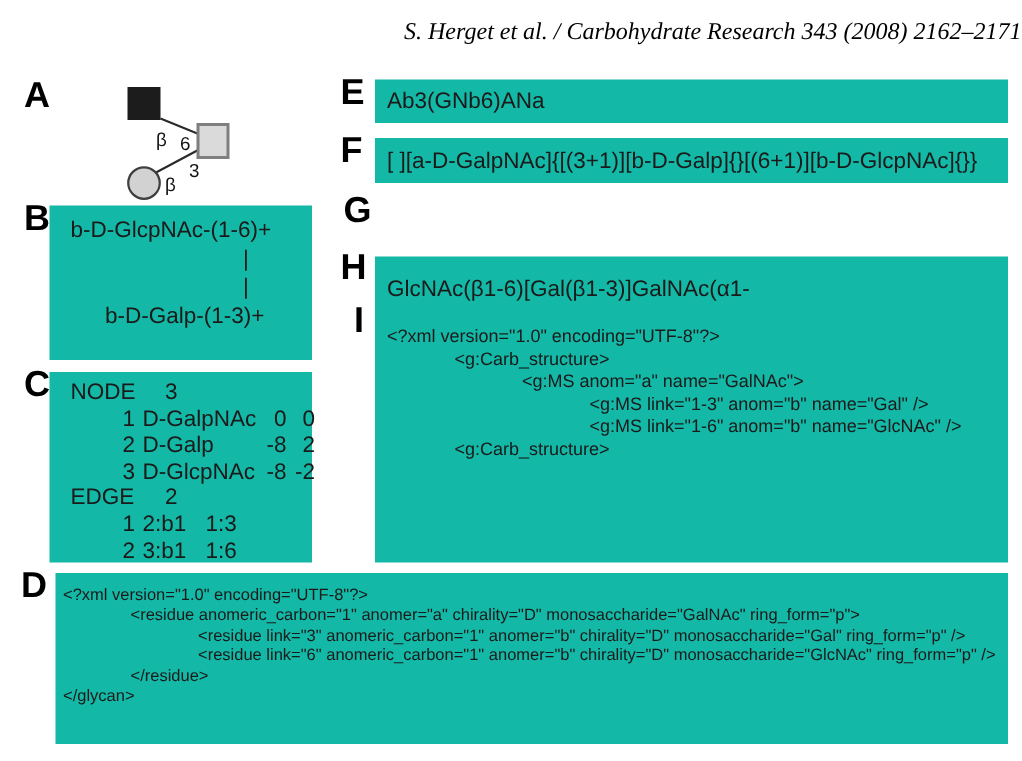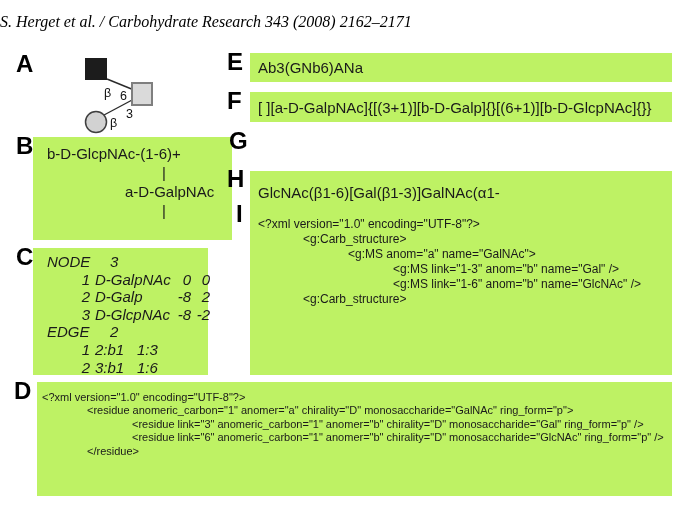--- a/index.html
+++ b/index.html
@@ -1,32 +1,32 @@
 <!DOCTYPE html>
 <html><head>
 <meta charset="utf-8">
 <style>
   * { margin:0; padding:0; box-sizing:border-box; }
   html,body { background:#fff; }
   body { width:681px; height:507px; position:relative; font-family:"Liberation Sans", sans-serif; color:#1a1a1a; }
   .page { position:absolute; left:0; top:0; width:681px; height:507px; background:#fff; overflow:hidden; }
-  .header { position:absolute; top:13px; left:0; width:681px; text-align:left;
+  .header { position:absolute; top:13px; left:0; width:681px; text-align:right;
             font-family:"Liberation Serif", serif; font-style:italic; font-size:16px; color:#000; }
   .plabel { position:absolute; font-weight:700; font-size:24px; line-height:20px; color:#000; }
-  .gbox { position:absolute; background:#bef264; }
+  .gbox { position:absolute; background:#14b8a6; }
   .glycan-svg { position:absolute; }
   .link { stroke:#2a2a2a; stroke-width:1.4; }
   .sq-dark { fill:#1c1c1c; }
   .sq-gray { fill:#dadada; stroke:#7f7f7f; stroke-width:2; }
   .circ-gray { fill:#d2d2d2; stroke:#3f3f3f; stroke-width:1.5; }
   .gl { font-family:"Liberation Sans", sans-serif; font-size:12.5px; fill:#111; }
   .b-lines { padding-top:7px; font-size:15px; }
   .b-line { height:19px; line-height:19px; white-space:pre; }
   .c-content { padding-top:5px; font-size:15px; }
-  .c-row { position:relative; height:17.6px; line-height:17.6px;font-style:italic; }
+  .c-row { position:relative; height:17.6px; line-height:17.6px; }
   .c-key { position:absolute; left:14px; }
   .c-count { position:absolute; left:77px; }
   .c-num { position:absolute; left:0; width:57px; text-align:right; }
   .c-name { position:absolute; left:62px; }
   .c-cx { position:absolute; left:105px; width:53px; text-align:right; }
   .c-cy { position:absolute; left:127px; width:50px; text-align:right; }
   .c-link { position:absolute; left:62px; }
   .c-pos { position:absolute; left:104px; }
   .flexbox { display:flex; align-items:center; }
   .line15 { font-size:15px; padding-left:8px; white-space:pre; }
@@ -48,26 +48,26 @@
     <rect x="25" y="8" width="22" height="22" class="sq-dark"></rect>
     <rect x="72" y="33" width="20" height="22" class="sq-gray"></rect>
     <circle cx="36" cy="72" r="10.5" class="circ-gray"></circle>
     <text x="44" y="47" class="gl">β</text>
     <text x="60" y="50" class="gl">6</text>
     <text x="50" y="77" class="gl">β</text>
     <text x="66" y="68" class="gl">3</text>
   </svg>
 
   <div class="plabel" style="left:16px;top:136px">B</div>
-  <div class="gbox" style="left:33px;top:137px;width:199px;height:103px">
+  <div class="gbox" style="left:33px;top:137px;width:175px;height:103px">
     <div class="b-lines">
         <div class="b-line" style="padding-left: 14px;">b-D-GlcpNAc-(1-6)+</div>
         <div class="b-line" style="padding-left: 129px;">|</div>
-        <div class="b-line" style="padding-left: 92px;">a-D-GalpNAc</div>
         <div class="b-line" style="padding-left: 129px;">|</div>
+        <div class="b-line" style="padding-left: 37px;">b-D-Galp-(1-3)+</div>
       </div>
   </div>
 
   <div class="plabel" style="left:16px;top:247px">C</div>
   <div class="gbox" style="left:33px;top:248px;width:175px;height:127px">
     <div class="c-content">
         <div class="c-row">
           <span class="c-key">NODE</span>
           <span class="c-count">3</span>
         </div>
@@ -107,20 +107,21 @@
   </div>
 
   <div class="plabel" style="left:14px;top:381px">D</div>
   <div class="gbox" style="left:37px;top:382px;width:635px;height:114px;padding:9px 0 0 5px">
     <div class="code11">
         <div class="code-line" style="padding-left: 0px;">&lt;?xml version="1.0" encoding="UTF-8"?&gt;</div>
         <div class="code-line" style="padding-left: 45px;">&lt;residue anomeric_carbon="1" anomer="a" chirality="D" monosaccharide="GalNAc" ring_form="p"&gt;</div>
         <div class="code-line" style="padding-left: 90px;">&lt;residue link="3" anomeric_carbon="1" anomer="b" chirality="D" monosaccharide="Gal" ring_form="p" /&gt;</div>
         <div class="code-line" style="padding-left: 90px;">&lt;residue link="6" anomeric_carbon="1" anomer="b" chirality="D" monosaccharide="GlcNAc" ring_form="p" /&gt;</div>
         <div class="code-line" style="padding-left: 45px;">&lt;/residue&gt;</div>
+        <div class="code-line" style="padding-left: 0px;">&lt;/glycan&gt;</div>
       </div>
   </div>
 
   <div class="plabel" style="left:227px;top:52px">E</div>
   <div class="gbox flexbox" style="left:250px;top:53px;width:422px;height:29px">
     <span class="line15">Ab3(GNb6)ANa</span>
   </div>
 
   <div class="plabel" style="left:227px;top:91px">F</div>
   <div class="gbox flexbox" style="left:250px;top:92px;width:422px;height:30px">

